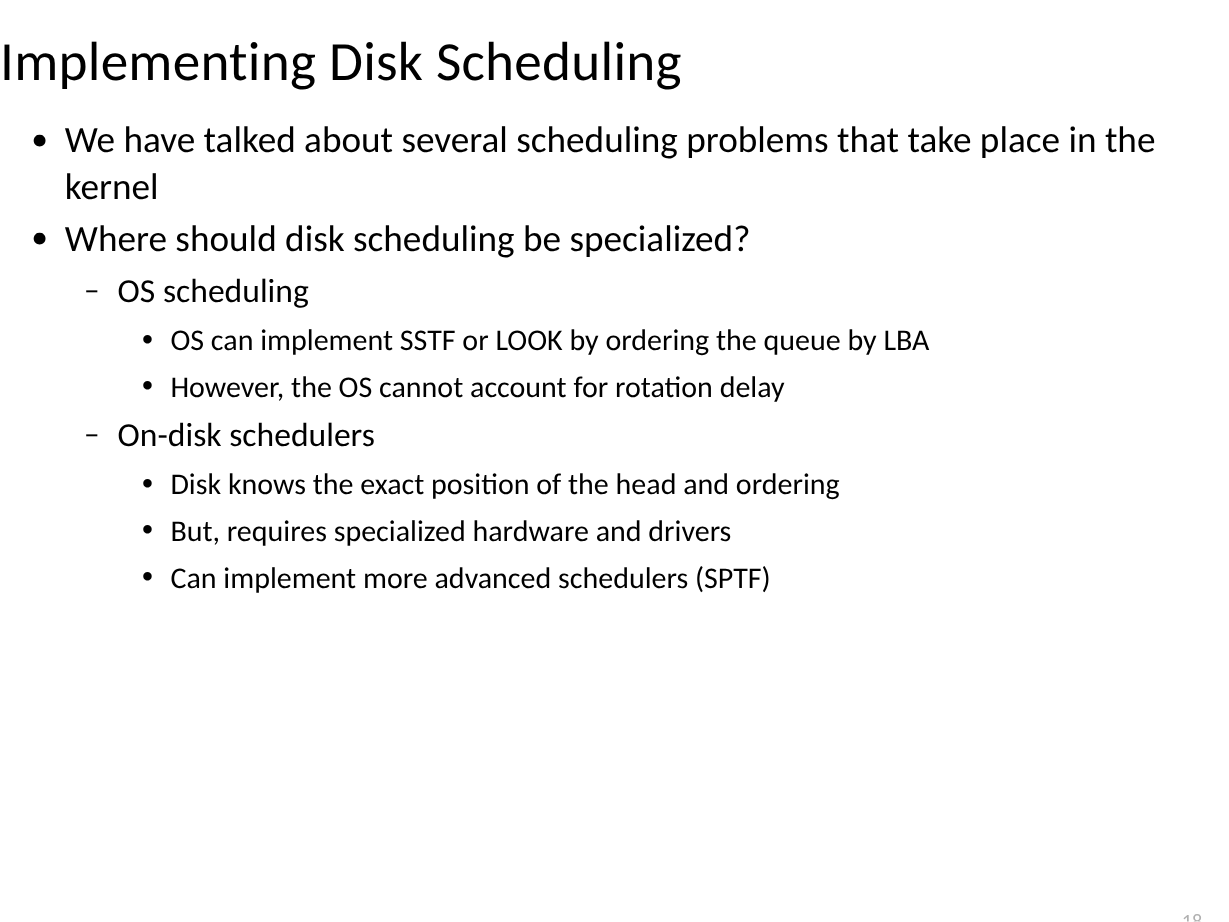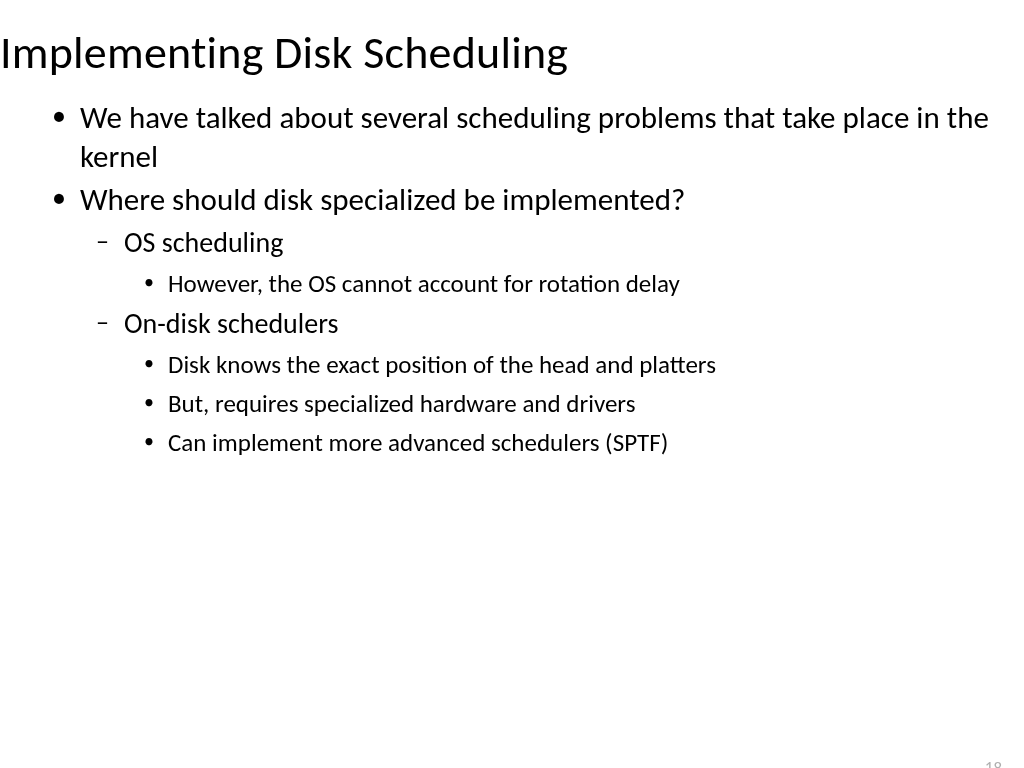--- a/index.html
+++ b/index.html
@@ -20,21 +20,21 @@
   }
   .title {
     text-align: left;
     font-size: 46px;
     font-weight: 400;
     margin-top: 24px;
     margin-bottom: 18px;
     letter-spacing: 0.2px;
   }
   .content {
-    padding-left: 50px;
+    padding-left: 24px;
     padding-right: 30px;
   }
   ul {
     margin: 0;
     padding: 0;
     list-style: none;
   }
   li {
     position: relative;
   }
@@ -101,32 +101,33 @@
 
 <div class="slide">
   <div class="title">Implementing Disk Scheduling</div>
 
   <div class="content">
     <ul class="lvl1">
       <li>
         <span>We have talked about several scheduling problems that take place in the kernel</span>
       </li>
       <li>
-        <span>Where should disk specialized be implemented?</span>
+        <span>Where should disk scheduling be specialized?</span>
         <ul class="lvl2">
           <li>
             <span>OS scheduling</span>
             <ul class="lvl3">
+              <li><span>OS can implement SSTF or LOOK by ordering the queue by LBA</span></li>
               <li><span>However, the OS cannot account for rotation delay</span></li>
             </ul>
           </li>
           <li>
             <span>On-disk schedulers</span>
             <ul class="lvl3">
-              <li><span>Disk knows the exact position of the head and platters</span></li>
+              <li><span>Disk knows the exact position of the head and ordering</span></li>
               <li><span>But, requires specialized hardware and drivers</span></li>
               <li><span>Can implement more advanced schedulers (SPTF)</span></li>
             </ul>
           </li>
         </ul>
       </li>
     </ul>
   </div>
 
   <div class="page-number">18</div>

